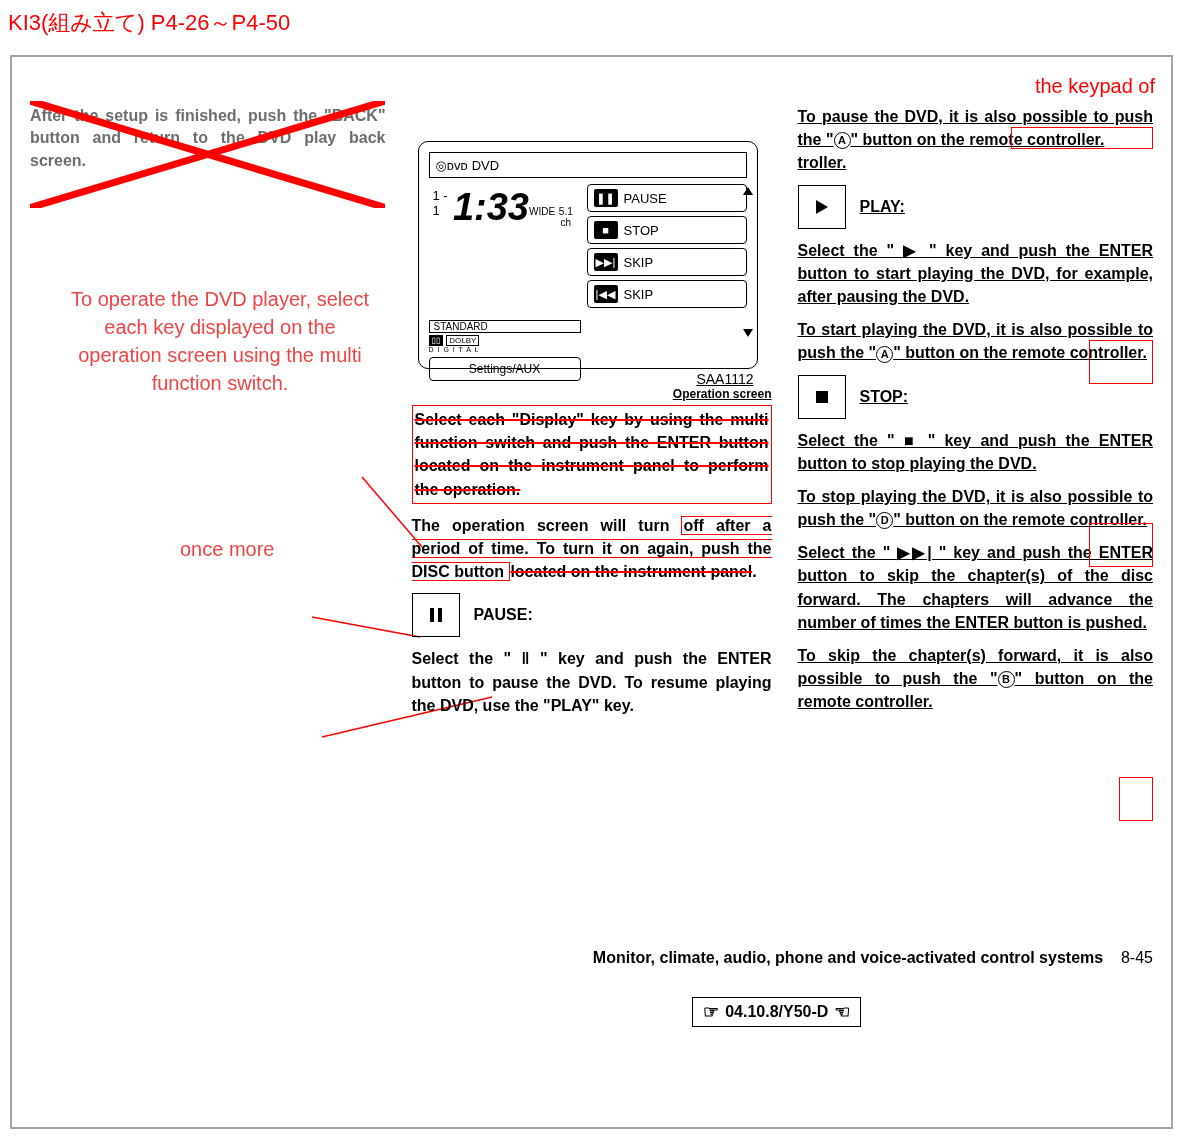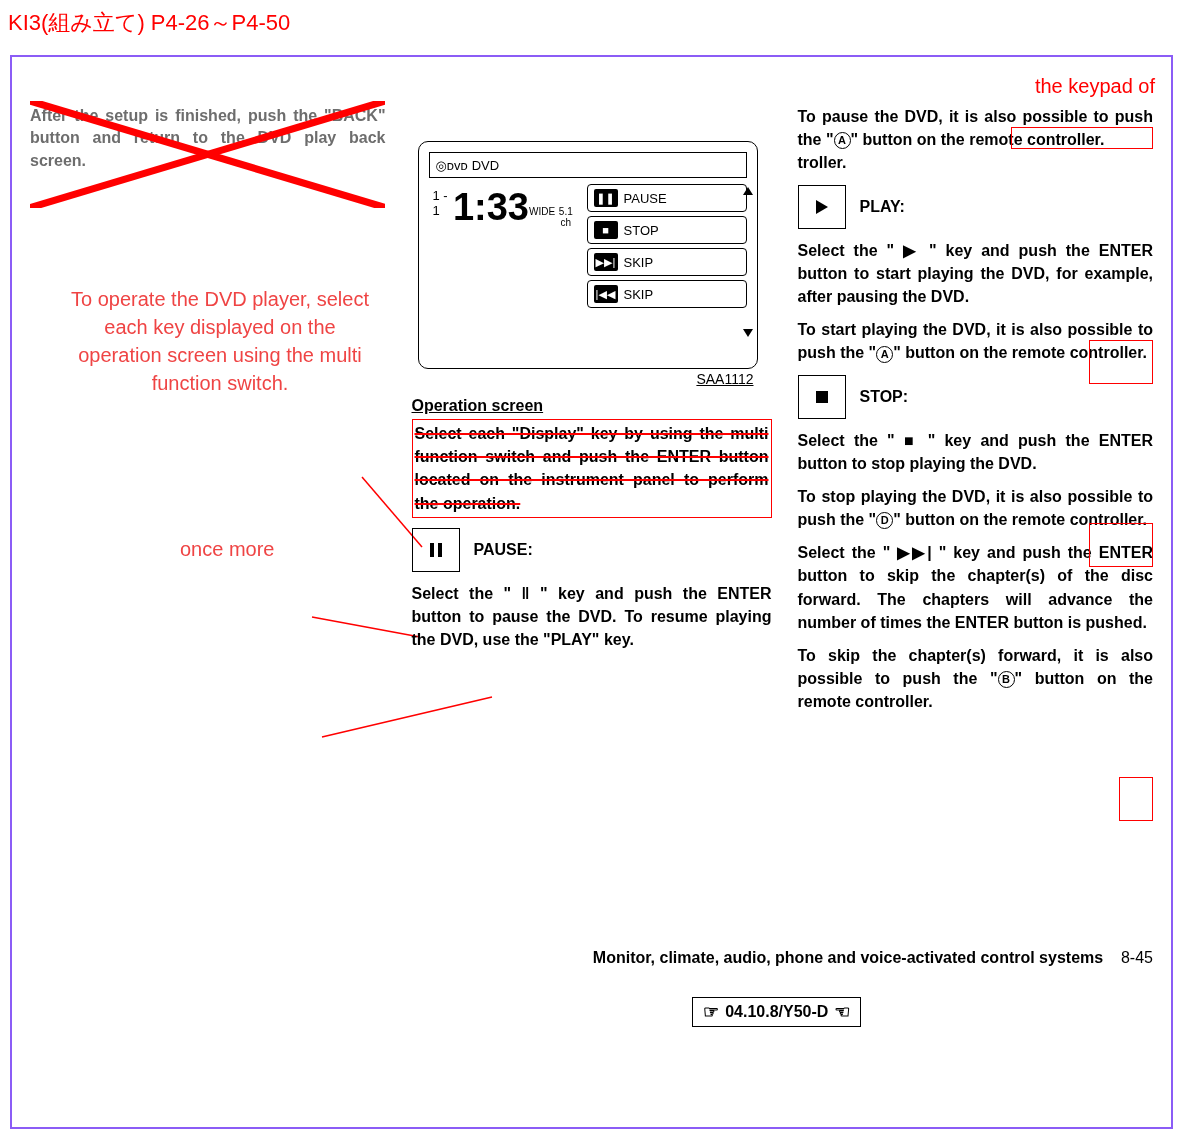--- a/index.html
+++ b/index.html
@@ -23,21 +23,21 @@
     left: 8px;
     color: #ff0000;
     font-size: 22px;
   }
   .red-frame {
     position: absolute;
     top: 55px;
     left: 10px;
     width: 1163px;
     height: 1074px;
-    border: 2px solid #8b5cf6;
+    border: 2px solid #a3a3a3;
     box-sizing: border-box;
   }
   .keypad-of {
     position: absolute;
     top: 18px;
     right: 16px;
     color: #ff0000;
     font-size: 20px;
   }
   .columns {
@@ -111,20 +111,21 @@
     flex: 1;
     display: flex;
     flex-direction: row;
     justify-content: flex-start;
     padding: 4px 0 0 4px;
   }
   .dvd-time {
     font-size: 38px;
     font-weight: bold;
     line-height: 1;
+    font-style: italic;
   }
   .dvd-sub {
     font-size: 10px;
     text-align: center;
     margin-top: 18px;
   }
   .dvd-right {
     width: 160px;
     display: flex;
     flex-direction: column;
@@ -193,24 +194,24 @@
   .dvd-arrow-up { border-bottom: 8px solid #000; margin-left: auto; margin-right: 2px; }
   .dvd-arrow-down { border-top: 8px solid #000; margin-left: auto; margin-right: 2px; }
   .saa-code {
     position: absolute;
     right: 4px;
     bottom: -18px;
     font-size: 14px;
     text-decoration: underline;
   }
   .op-caption {
-    text-align: left;
-    font-weight: bold;
-    font-size: 16px;
-    margin-top: 28px;
+    text-align: right;
+    font-weight: bold;
+    font-size: 12px;
+    margin-top: 18px;
     text-decoration: underline;
   }
   
   .col-text {
     font-size: 16px;
     font-weight: bold;
     line-height: 1.45;
     text-align: justify;
   }
   .strike-red {
@@ -364,45 +365,61 @@
                 <div class="dvd-key">
                   <span class="icon-box">▶▶|</span>
                   <span>SKIP</span>
                 </div>
                 <div class="dvd-key">
                   <span class="icon-box">|◀◀</span>
                   <span>SKIP</span>
                 </div>
               </div>
             </div>
+            <div class="dvd-bottom">
+              <div>
+                <div class="dvd-standard-box">STANDARD</div>
+                <div style="display:flex; gap:3px; margin-top:2px;">
+                  <span style="border:1px solid #000; font-size:8px; padding:0 2px; background:#000; color:#fff;">▯▯</span>
+                  <span style="border:1px solid #000; font-size:8px; padding:0 2px;">DOLBY</span>
+                </div>
+                <div style="font-size:7px; letter-spacing:1px;">D I G I T A L</div>
+                <div class="dvd-settings">Settings/AUX</div>
+              </div>
+            </div>
             <div class="dvd-arc">
               <div class="dvd-arc-tri dvd-arrow-up"></div>
               <div class="dvd-arc-tri dvd-arrow-down"></div>
             </div>
           </div>
           <div class="saa-code">SAA1112</div>
         </div>
 
         <div class="op-caption">Operation screen</div>
 
         <div class="col-text para red-outline" style="padding:2px 2px; margin-top:4px;">
           <span class="strike-red">Select each "Display" key by using the multi function switch and push the ENTER button located on the instrument panel to perform the operation.</span>
         </div>
 
+        <div class="col-text para">
+          <span>The operation screen will turn</span>
+          <span class="red-outline" style="padding:0 1px;"> off after a period of time. To turn it on again, push the DISC button </span>
+          <span class="strike-red">located on the instrument panel</span><span>.</span>
+        </div>
 
         <div class="key-row">
           <div class="key-box">
               <span class="glyph-pause"></span>
             </div>
           <div class="key-label">PAUSE:</div>
         </div>
         <div class="col-text para">Select the "  ‖  " key and push the ENTER button to pause the DVD. To resume playing the DVD, use the "PLAY" key.</div>
       </div>
 
-      <div class="col" style="position:relative;">
+      <div class="col" style="position:relative;text-decoration:underline;">
         <div class="col-text">
           <span>To pause the DVD, it is also possible to push the "</span><span class="circled">A</span><span>" button on </span><span>the remote controller.</span>
         </div>
         <div class="red-rect-abs" style="top:22px; right:0; width:140px; height:20px;"></div>
         <div class="col-text" style="margin-top:0;">troller.</div>
 
         <div class="key-row">
           <div class="key-box">
               <span class="glyph-play"></span>
             </div>

